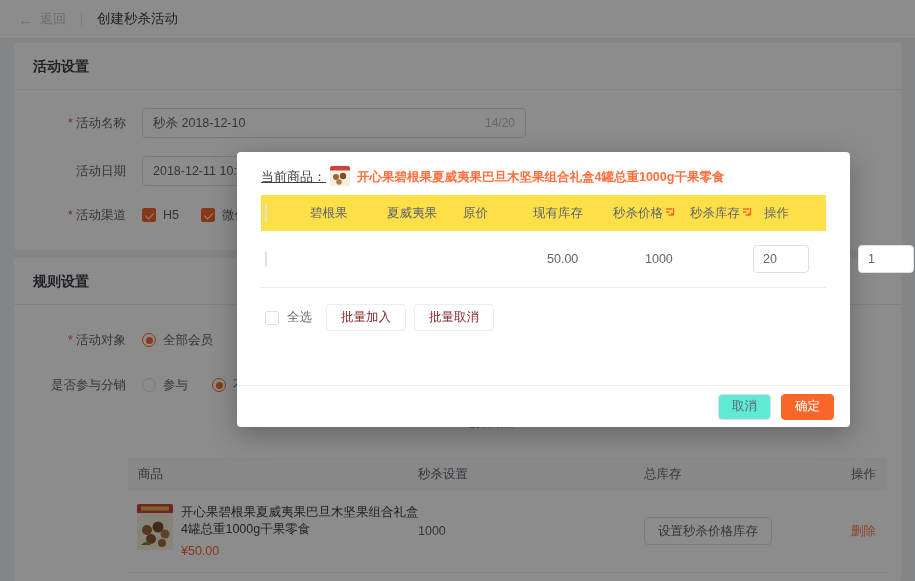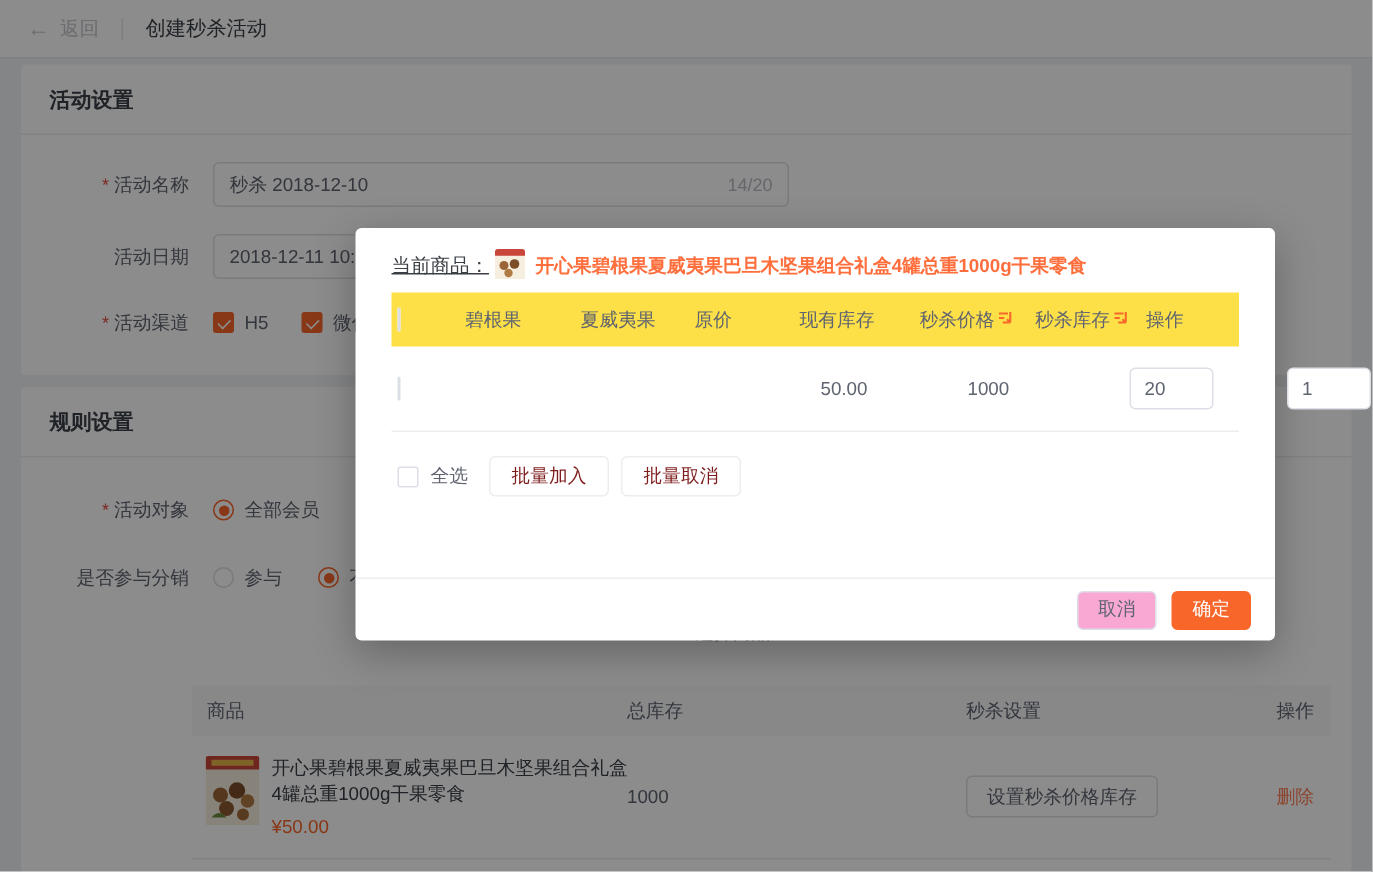--- a/index.html
+++ b/index.html
@@ -92,21 +92,21 @@
   .hdr-ico { display:inline-block; vertical-align:-1px; margin-left:2px; }
   .mini-input { width:56px; height:28px; border:1px solid #dcdfe6; border-radius:4px; padding:0 9px;
                 font-size:12.5px; color:#5f6470; font-family:inherit; outline:none; }
   .batch-row { display:flex; align-items:center; margin-top:16px; padding-left:4px; }
   .batch-row .olabel { margin-left:8px; font-size:12.5px; color:#5f6470; }
   .btn-disabled { margin-left:14px; height:27px; padding:0 14px; background:#fff; border:1px solid #ecedf1;
                   border-radius:4px; color:#7f1d1d; font-size:12.5px; cursor:not-allowed; font-family:inherit; }
   .btn-disabled + .btn-disabled { margin-left:8px; }
   .modal-foot { position:absolute; left:0; right:0; bottom:0; height:42px; border-top:1px solid #eceef1;
                 display:flex; align-items:center; justify-content:flex-end; padding:0 16px; gap:10px; }
-  .btn-cancel { height:26px; padding:0 13px; background:#f9a8d4; border:1px solid #dcdfe6; border-radius:4px;
+  .btn-cancel { height:26px; padding:0 13px; background:#5eead4; border:1px solid #dcdfe6; border-radius:4px;
                 color:#5f6470; font-size:12.5px; cursor:pointer; font-family:inherit; }
   .btn-confirm { height:26px; padding:0 13px; background:var(--accent); border:1px solid var(--accent);
                  border-radius:4px; color:#fff; font-size:12.5px; cursor:pointer; font-family:inherit; }
 </style>
 </head>
 <body>
 
 <div class="stage" style="--accent:#f8662a; --link:#ff7e55; --product:#ff6f3d;">
 
   <div class="topbar">
@@ -176,22 +176,22 @@
       </span>
     </div>
 
     <div class="frow" style="top:156px; height:28px;flex-direction:column;">
       <span class="flabel req">选择商品</span>
     </div>
 
     <div class="ptable">
       <div class="pt-head">
         <span class="c1">商品</span>
+        <span>秒杀设置</span>
         <span>总库存</span>
-        <span>秒杀设置</span>
         <span class="c4">操作</span>
       </div>
       <div class="pt-row">
         <div class="prod-cell">
           <span class="prod-thumb">
             <svg width="36" height="46" viewBox="0 0 36 46" xmlns="http://www.w3.org/2000/svg">
               <rect width="36" height="46" fill="#f6eede"></rect>
               <rect width="36" height="9" fill="#c8463a"></rect>
               <rect x="4" y="2.5" width="28" height="4" fill="#e8b64c"></rect>
               <circle cx="10" cy="26" r="5" fill="#9a6436"></circle>

